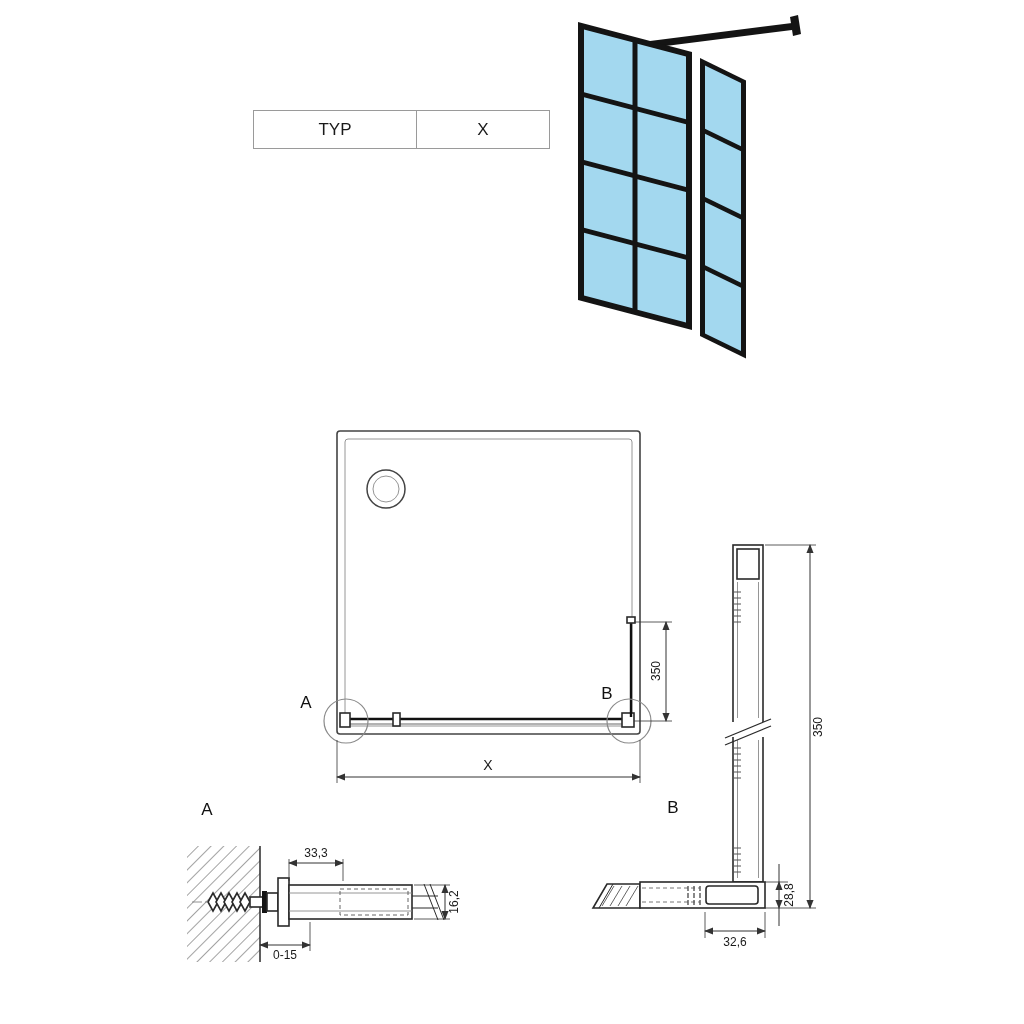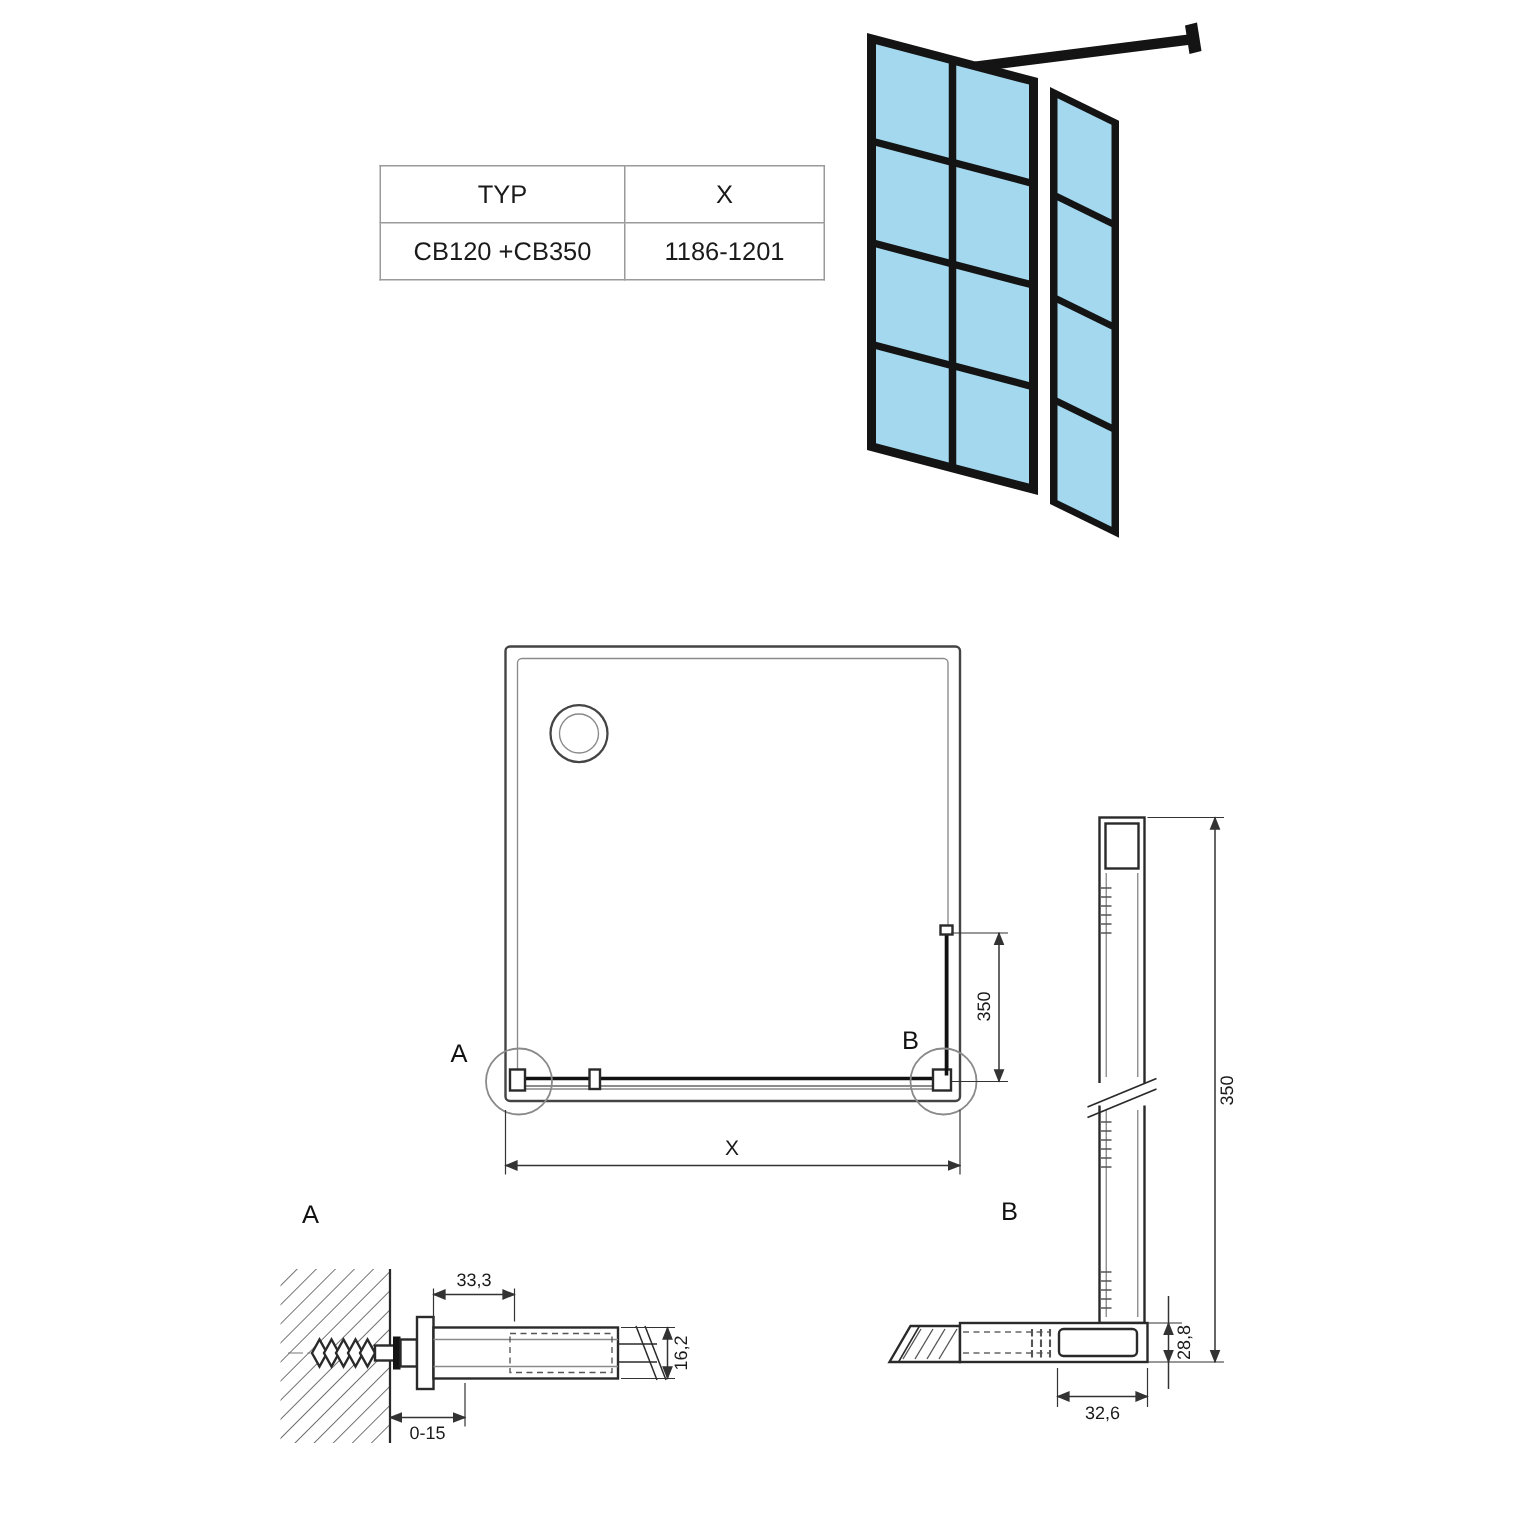--- a/index.html
+++ b/index.html
@@ -19,24 +19,20 @@
 </style>
 </head>
 <body>
 
 <table id="size-table">
   <tbody>
       <tr>
     <td class="c1">TYP</td>
     <td class="c2">X</td>
   </tr>
-  <tr>
-    <td class="c1">CB120 +CB350</td>
-    <td class="c2">1186-1201</td>
-  </tr>
 </tbody>
   </table>
 
 <svg id="drawing" width="1024" height="1024" viewBox="0 0 1024 1024">
   <defs>
     <marker id="arr" viewBox="0 0 10 10" refX="9" refY="5" markerWidth="9" markerHeight="9" orient="auto-start-reverse">
       <path d="M0,1 L10,5 L0,9 z" fill="#333"></path>
     </marker>
     <pattern id="hatch" width="9" height="9" patternUnits="userSpaceOnUse" patternTransform="rotate(45)">
       <line x1="0" y1="0" x2="0" y2="9" stroke="#555" stroke-width="1.1"></line>

